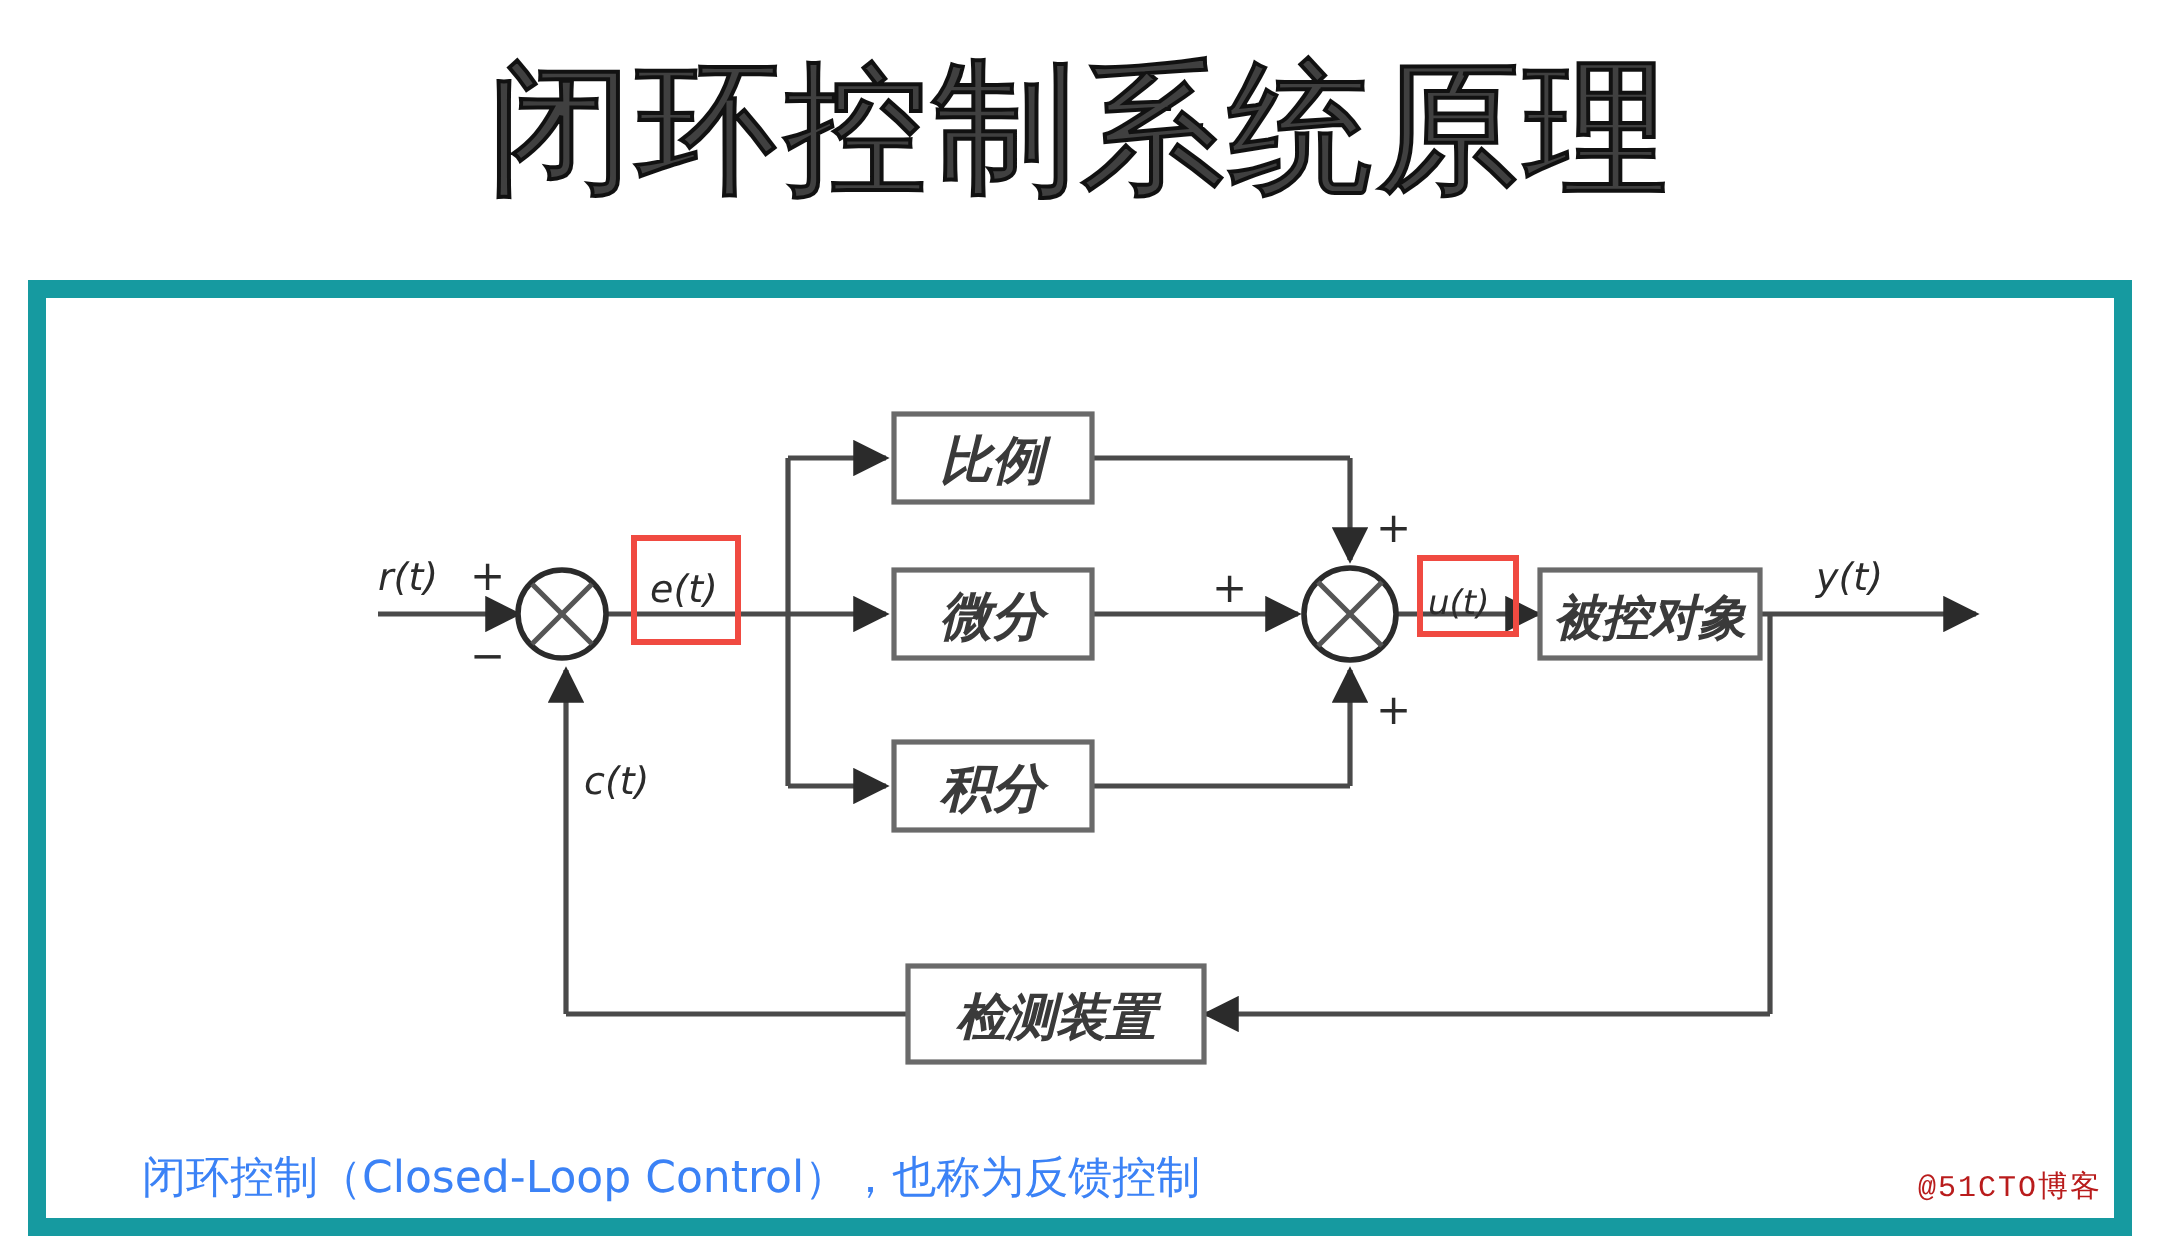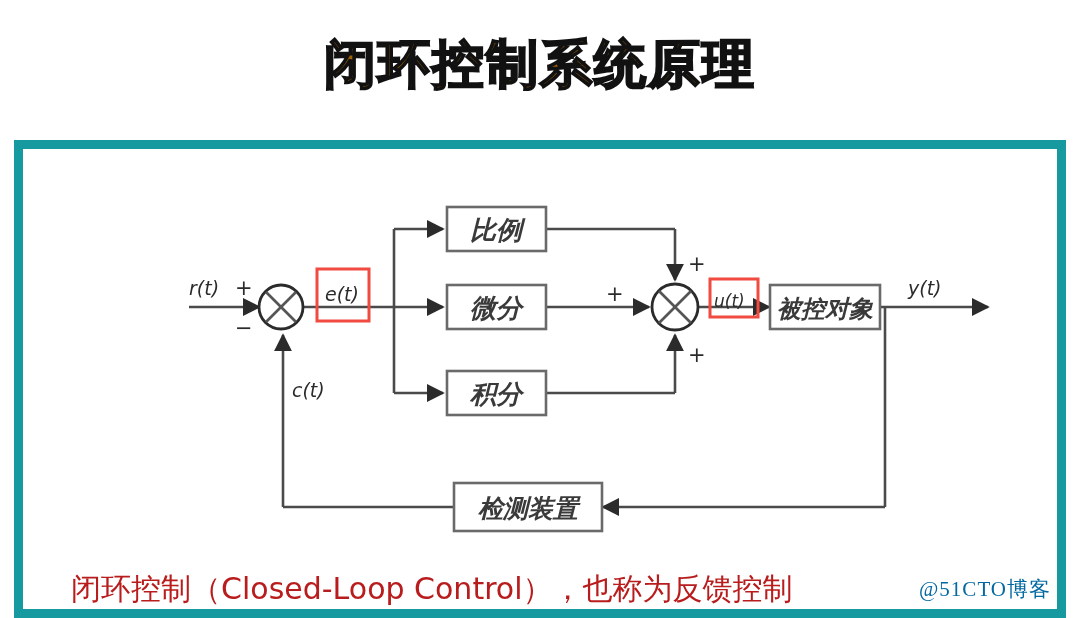--- a/index.html
+++ b/index.html
@@ -26,24 +26,24 @@
     top: 0;
     width: 1080px;
     height: 128px;
     display: flex;
     align-items: center;
     justify-content: center;
     background: #ffffff;
   }
   #title-text {
     font-family: "DejaVu Sans", "Liberation Sans", sans-serif;
-    font-size: 52px;
-    font-weight: 700;
+    font-size: 72px;
+    font-weight: 400;
     letter-spacing: 2px;
-    color: #a16207;
+    color: #404040;
     line-height: 1;
     white-space: nowrap;
     -webkit-text-stroke: 2px #111111;
   }
   
   #panel {
     position: absolute;
     left: 14px;
     top: 140px;
     width: 1052px;
@@ -74,32 +74,32 @@
     position: absolute;
     left: 48px;
     top: 412px;
     width: 980px;
     height: 56px;
     display: flex;
     align-items: center;
   }
   #caption-text {
     font-family: "DejaVu Sans", "Liberation Sans", sans-serif;
-    font-size: 30px;
-    color: #b91c1c;
+    font-size: 22px;
+    color: #3b82f6;
     white-space: nowrap;
     letter-spacing: 0px;
   }
   #watermark {
     position: absolute;
     right: 6px;
     bottom: 6px;
-    font-family: Liberation Serif, serif;
-    font-size: 21px;
-    color: #0369a1;
+    font-family: Liberation Mono, monospace;
+    font-size: 15px;
+    color: #b91c1c;
     letter-spacing: 1px;
     pointer-events: none;
     white-space: nowrap;
   }
   .blk-label {
     font-family: "DejaVu Sans", "Liberation Sans", sans-serif;
     font-size: 26px;
     fill: #3a3a3a;
     font-style: italic;
     font-weight: 600;

